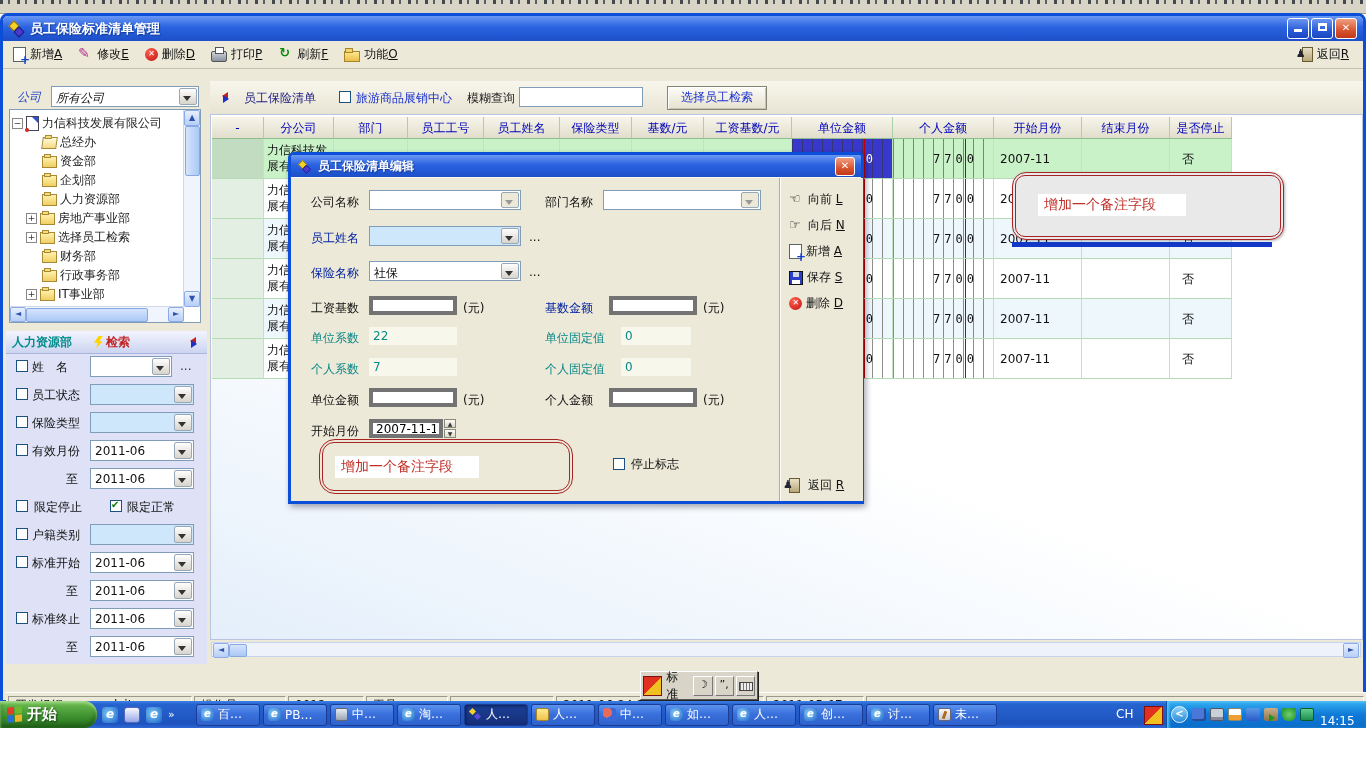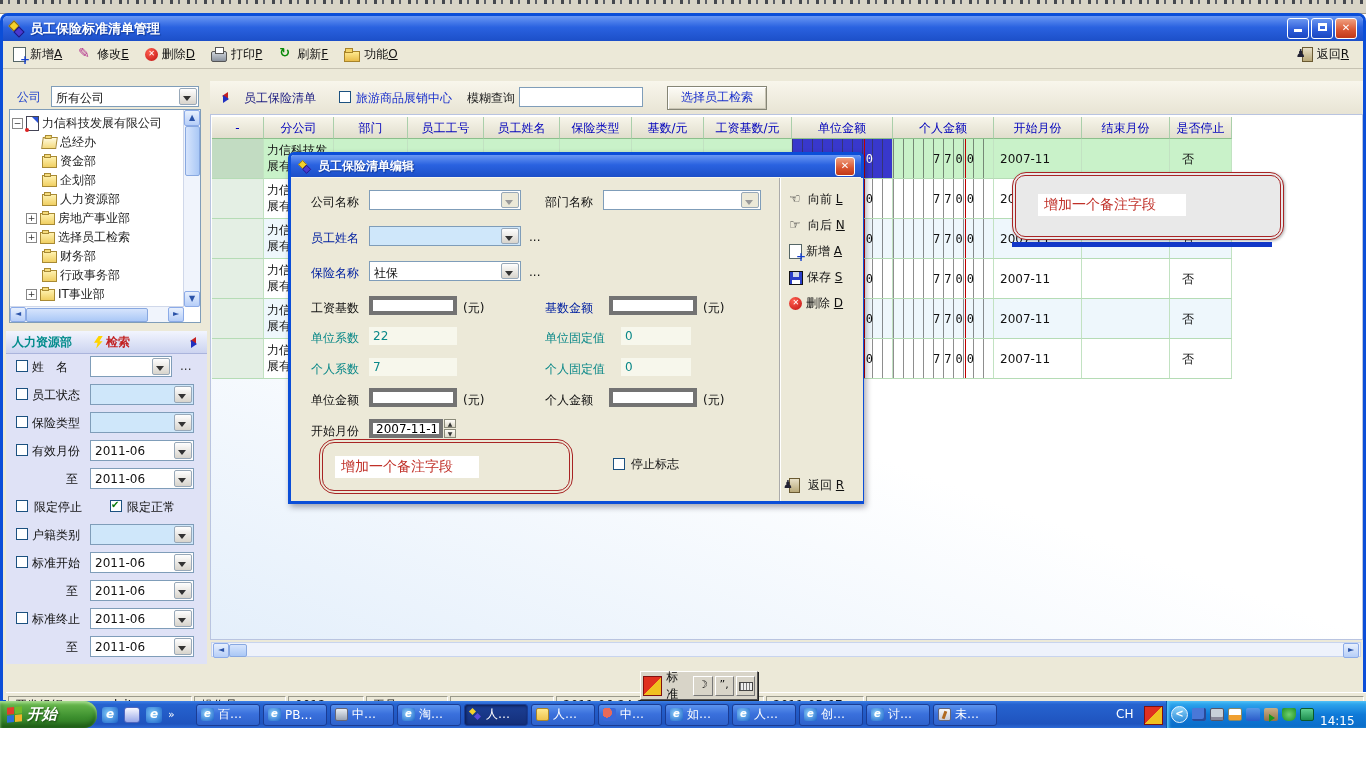--- a/index.html
+++ b/index.html
@@ -54,21 +54,21 @@
   .ti-save{width:12px;height:12px;margin-top:1px;background:#2a3ec8;border:1px solid #111;}
   .ti-save::before{content:"";position:absolute;top:0;left:3px;width:6px;height:5px;background:#cfd8e8;}
   .ti-save::after{content:"";position:absolute;bottom:0;left:2px;width:8px;height:4px;background:#fff;}
   .swap-icon{position:relative;display:inline-block;width:15px;height:12px;}
   .swap-icon::before{content:"";position:absolute;left:0;top:1px;border:4px solid transparent;border-right:6px solid #c42020;}
   .swap-icon::after{content:"";position:absolute;right:0;bottom:0;border:4px solid transparent;border-left:6px solid #2030c0;}
   .lightning{display:inline-block;width:9px;height:13px;background:#ffd400;filter:drop-shadow(1px 1px 0 #2040c0);
              clip-path:polygon(55% 0,100% 0,60% 45%,95% 45%,25% 100%,40% 55%,0 55%);}
 
   
-  #company-row{position:absolute;left:10px;top:70px;width:190px;height:22px;}
+  #company-row{position:absolute;left:10px;top:70px;width:190px;height:22px;font-style:italic;}
   #company-label{position:absolute;left:4px;top:3px;color:#2244cc;}
   .combo{position:relative;background:#fff;border:1px solid #7f9db9;height:21px;box-sizing:border-box;
          padding:3px 18px 0 4px;overflow:hidden;white-space:nowrap;}
   .combo .arrow{position:absolute;right:1px;top:1px;bottom:1px;width:16px;
                 background:linear-gradient(#fefefe,#d8d4cc);border:1px solid #98a8b8;border-radius:2px;}
   .combo .arrow::after{content:"";position:absolute;left:3px;top:7px;border:4px solid transparent;border-top:5px solid #333;}
   .combo.disabled .arrow{background:#ece9d8;}
   .combo.disabled .arrow::after{border-top-color:#999;}
   .combo.lblue{background:#cfe7fa;}
   #company-select{position:absolute;left:38px;top:0;width:148px;}
@@ -206,21 +206,21 @@
   .ime-kbd{position:relative;}
   .ime-kbd::after{content:"";position:absolute;left:2px;top:5px;width:12px;height:7px;background:#eee;border:1px solid #444;
       background-image:repeating-linear-gradient(90deg,#777 0 1px,transparent 1px 3px);}
 
   
   #taskbar{position:absolute;left:0;top:701px;width:1366px;height:27px;z-index:70;
            background:linear-gradient(#3e81e8 0%,#2663cf 12%,#1f53be 85%,#2e6ad6 100%);}
   #start-button{position:absolute;left:0;top:0;width:97px;height:27px;border-radius:0 13px 13px 0;
       background:linear-gradient(#6fbe52,#3c8f2e 60%,#2f7a24);box-shadow:inset 0 2px 3px #a8dc92,inset 0 -4px 5px #1e5c16;
       display:flex;align-items:center;gap:5px;padding-left:7px;box-sizing:border-box;
-      color:#fff;font-weight:bold;font-style:italic;font-size:15px;text-shadow:1px 1px 2px #17430f;}
+      color:#fff;font-weight:bold;font-size:15px;text-shadow:1px 1px 2px #17430f;}
   .winflag{display:inline-grid;grid-template-columns:7px 7px;grid-template-rows:7px 7px;gap:1px;transform:skewY(-6deg);}
   .winflag i{display:block;}
   .winflag i:nth-child(1){background:#e23d2d;}.winflag i:nth-child(2){background:#6fba2c;}
   .winflag i:nth-child(3){background:#2a6fd8;}.winflag i:nth-child(4){background:#f0b429;}
   #quicklaunch{position:absolute;left:102px;top:0;height:27px;display:flex;align-items:center;gap:6px;color:#fff;}
   .ql{width:16px;height:16px;border-radius:3px;}
   .ql-ie{background:radial-gradient(circle at 40% 40%,#7ec8f8,#1a62c8);color:#fff;font-weight:bold;font-style:italic;
          font-size:12px;text-align:center;line-height:15px;}
   .ql-wmp{background:linear-gradient(#f8f8ff,#98a8e8);border:1px solid #5068c0;box-sizing:border-box;}
   .ql-chev{color:#fff;font-size:11px;}

